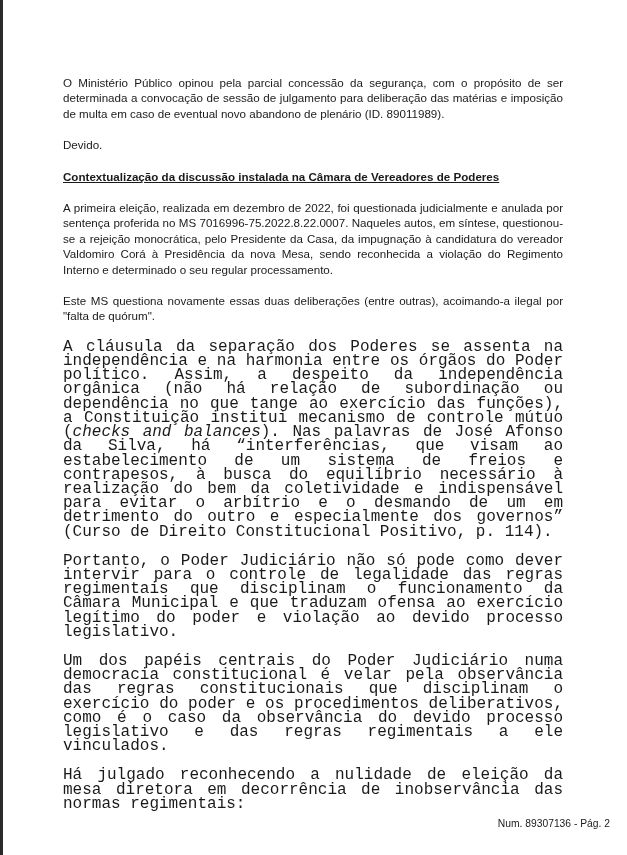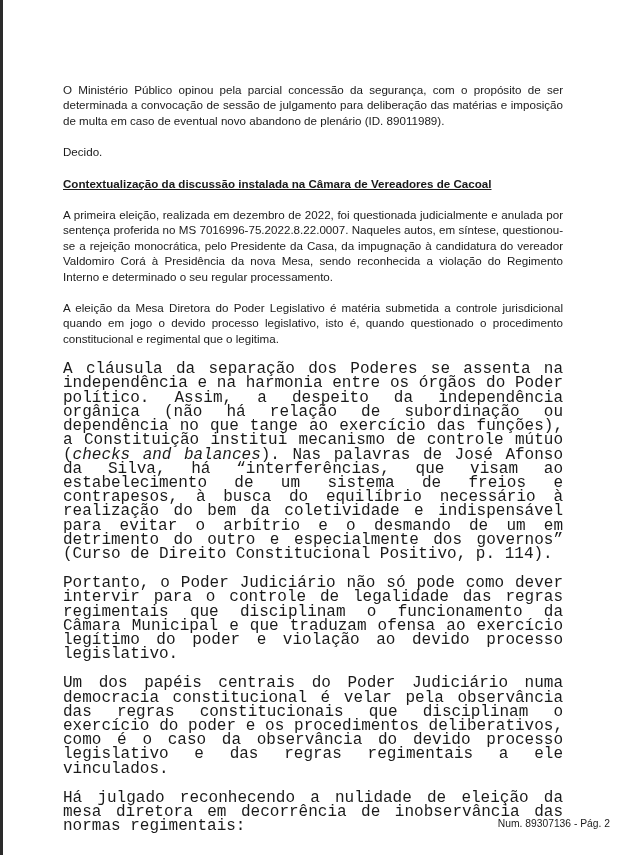--- a/index.html
+++ b/index.html
@@ -28,21 +28,21 @@
       left: 63px;
       top: 66px;
       width: 500px;
       color: #1a1a1a;
     }
     .p-sans {
       font-family: "Liberation Sans", sans-serif;
       font-size: 11.6px;
       line-height: 15.4px;
       text-align: justify;
-      margin: 16px 0 16px 0;
+      margin: 9px 0 16px 0;
     }
     .p-serif {
       font-family: Liberation Mono, monospace;
       font-size: 16px;
       line-height: 14.2px;
       text-align: justify;
       margin: 0 0 15px 0;
     }
     .heading {
       font-family: "Liberation Sans", sans-serif;
@@ -64,26 +64,26 @@
     }
   </style>
 </head>
 <body>
 
 <div class="viewport">
   <div class="edge-left"></div>
 
   <div class="page">
     <p class="p-sans">O Ministério Público opinou pela parcial concessão da segurança, com o propósito de ser determinada a convocação de sessão de julgamento para deliberação das matérias e imposição de multa em caso de eventual novo abandono de plenário (ID. 89011989).</p>
-    <p class="p-sans">Decido.</p>
+    <p class="p-sans">Devido.</p>
 
-    <p class="heading">Contextualização da discussão instalada na Câmara de Vereadores de Cacoal</p>
+    <p class="heading">Contextualização da discussão instalada na Câmara de Vereadores de Poderes</p>
     <p class="p-sans">A primeira eleição, realizada em dezembro de 2022, foi questionada judicialmente e anulada por sentença proferida no MS 7016996-75.2022.8.22.0007. Naqueles autos, em síntese, questionou-se a rejeição monocrática, pelo Presidente da Casa, da impugnação à candidatura do vereador Valdomiro Corá à Presidência da nova Mesa, sendo reconhecida a violação do Regimento Interno e determinado o seu regular processamento.</p>
+    <p class="p-sans">Este MS questiona novamente essas duas deliberações (entre outras), acoimando-a ilegal por "falta de quórum".</p>
 
-    <p class="p-sans">A eleição da Mesa Diretora do Poder Legislativo é matéria submetida a controle jurisdicional quando em jogo o devido processo legislativo, isto é, quando questionado o procedimento constitucional e regimental que o legitima.</p>
 
     <p class="p-serif"><span>A cláusula da separação dos Poderes se assenta na independência e na harmonia entre os órgãos do Poder político. Assim, a despeito da independência orgânica (não há relação de subordinação ou dependência no que tange ao exercício das funções), a Constituição institui mecanismo de controle mútuo (</span><span class="ital">checks and balances</span><span>). Nas palavras de José Afonso da Silva, há “interferências, que visam ao estabelecimento de um sistema de freios e contrapesos, à busca do equilíbrio necessário à realização do bem da coletividade e indispensável para evitar o arbítrio e o desmando de um em detrimento do outro e especialmente dos governos” (Curso de Direito Constitucional Positivo, p. 114).</span></p>
     <p class="p-serif">Portanto, o Poder Judiciário não só pode como dever intervir para o controle de legalidade das regras regimentais que disciplinam o funcionamento da Câmara Municipal e que traduzam ofensa ao exercício legítimo do poder e violação ao devido processo legislativo.</p>
     <p class="p-serif">Um dos papéis centrais do Poder Judiciário numa democracia constitucional é velar pela observância das regras constitucionais que disciplinam o exercício do poder e os procedimentos deliberativos, como é o caso da observância do devido processo legislativo e das regras regimentais a ele vinculados.</p>
     <p class="p-serif">Há julgado reconhecendo a nulidade de eleição da mesa diretora em decorrência de inobservância das normas regimentais:</p>
   </div>
 
   <div class="footer">Num. 89307136 - Pág. 2</div>
 </div>
 

